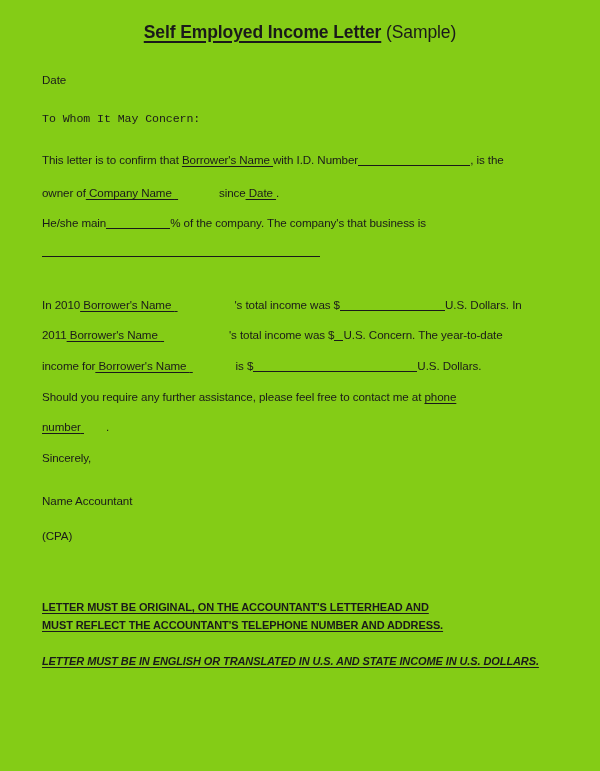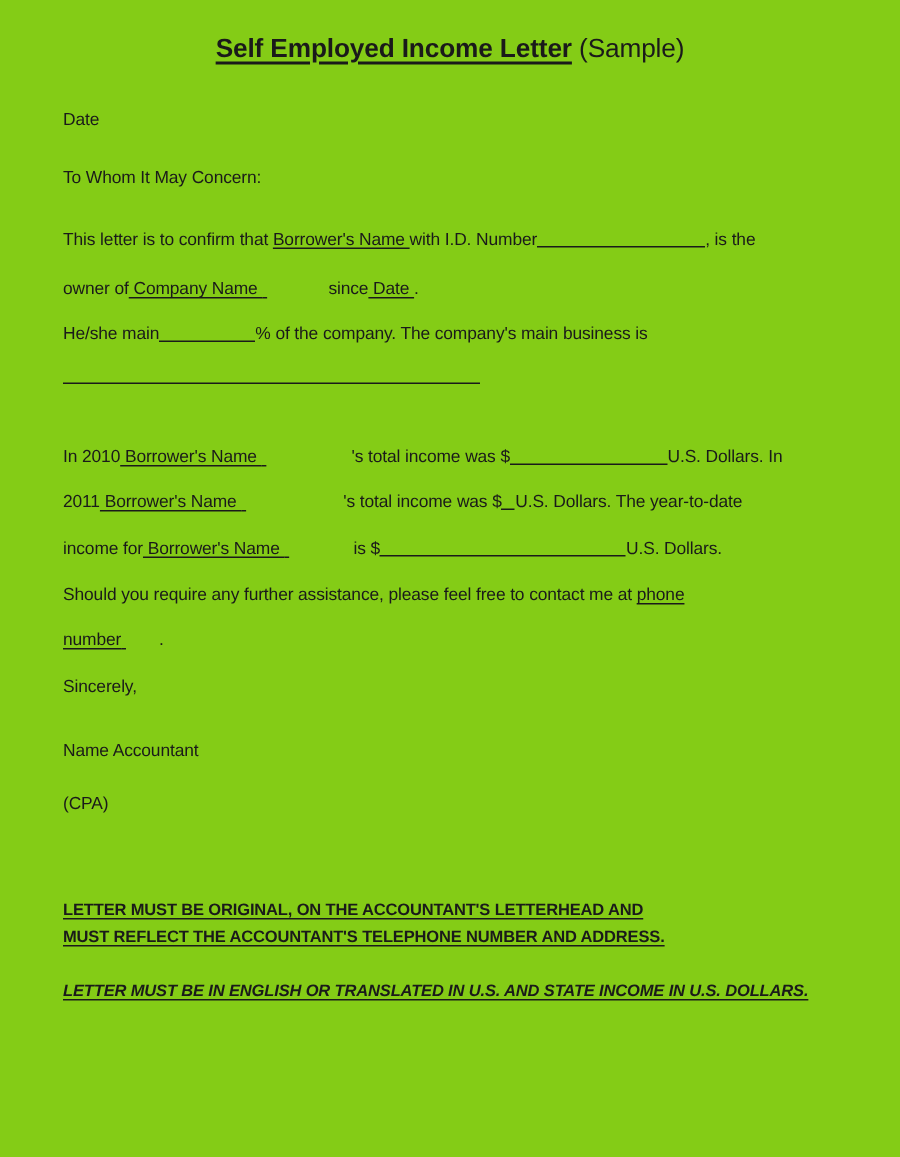--- a/index.html
+++ b/index.html
@@ -95,46 +95,46 @@
 <div class="page">
 
   <div class="doc-title">
     <span class="title-main">Self Employed Income Letter</span><span class="title-suffix"> (Sample)</span>
   </div>
 
   <div class="body-block" style="top:72px;">
     <div class="line">Date</div>
   </div>
 
-  <div class="body-block" style="top:111px;">
+  <div class="body-block" style="top:111px;font-family:Liberation Mono, monospace;">
     <div class="line">To Whom It May Concern:</div>
   </div>
 
   <div class="body-block" style="top:152px;">
     <div class="line"><span>This letter is to confirm that </span><span class="u"> Borrower's Name </span><span>with I.D. Number</span><span class="blank blank-id"></span><span>, is the</span></div>
   </div>
 
   <div class="body-block" style="top:185px;">
     <div class="line"><span>owner of</span><span class="u"> Company Name </span><span class="u blank-co" style="display:inline-block;">&nbsp;</span><span>since</span><span class="u"> Date </span><span>.</span></div>
   </div>
 
   <div class="body-block" style="top:215px;">
-    <div class="line"><span>He/she main</span><span class="blank blank-pct"></span><span>% of the company. The company's main business is</span></div>
+    <div class="line"><span>He/she main</span><span class="blank blank-pct"></span><span>% of the company. The company's that business is</span></div>
   </div>
 
   <div class="body-block" style="top:248px;">
     <div class="line"><span class="blank blank-full"></span></div>
   </div>
 
   <div class="body-block" style="top:297px;">
     <div class="line"><span>In 2010</span><span class="u"> Borrower's Name </span><span class="u blank-name1" style="display:inline-block;">&nbsp;</span><span>'s total income was $</span><span class="blank blank-money1"></span><span>U.S. Dollars. In</span></div>
   </div>
 
   <div class="body-block" style="top:327px;">
-    <div class="line"><span>2011</span><span class="u"> Borrower's Name </span><span class="u blank-name2" style="display:inline-block;">&nbsp;</span><span>'s total income was $</span><span class="blank blank-money2"></span><span>U.S. Dollars. The year-to-date</span></div>
+    <div class="line"><span>2011</span><span class="u"> Borrower's Name </span><span class="u blank-name2" style="display:inline-block;">&nbsp;</span><span>'s total income was $</span><span class="blank blank-money2"></span><span>U.S. Concern. The year-to-date</span></div>
   </div>
 
   <div class="body-block" style="top:358px;">
     <div class="line"><span>income for</span><span class="u"> Borrower's Name </span><span class="u blank-name3" style="display:inline-block;">&nbsp;</span><span>is $</span><span class="blank blank-money3"></span><span>U.S. Dollars.</span></div>
   </div>
 
   <div class="body-block" style="top:389px;">
     <div class="line"><span>Should you require any further assistance, please feel free to contact me at </span><span class="u"> phone</span></div>
   </div>
 

